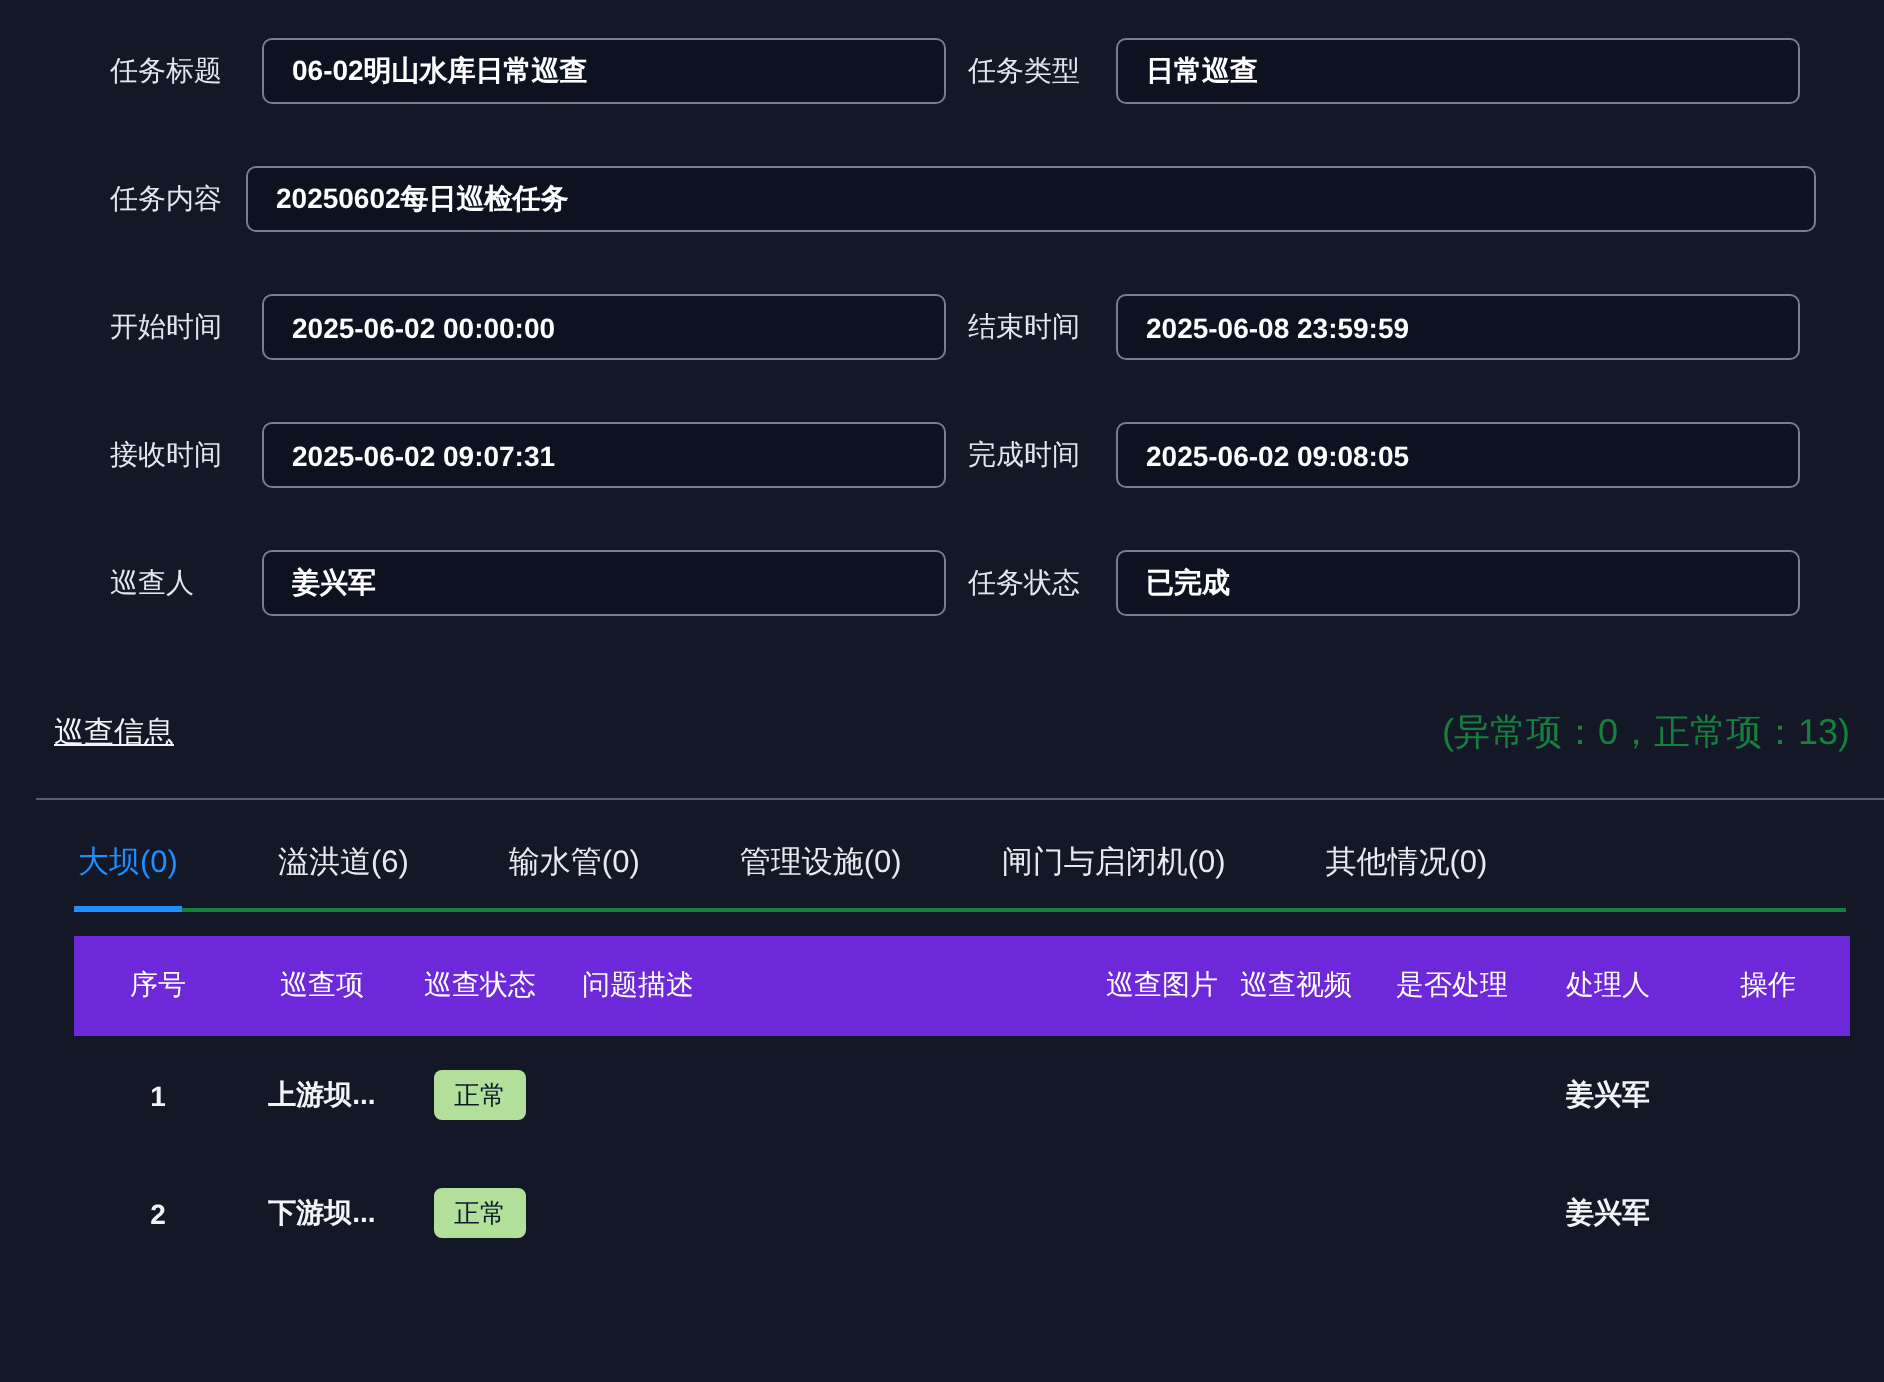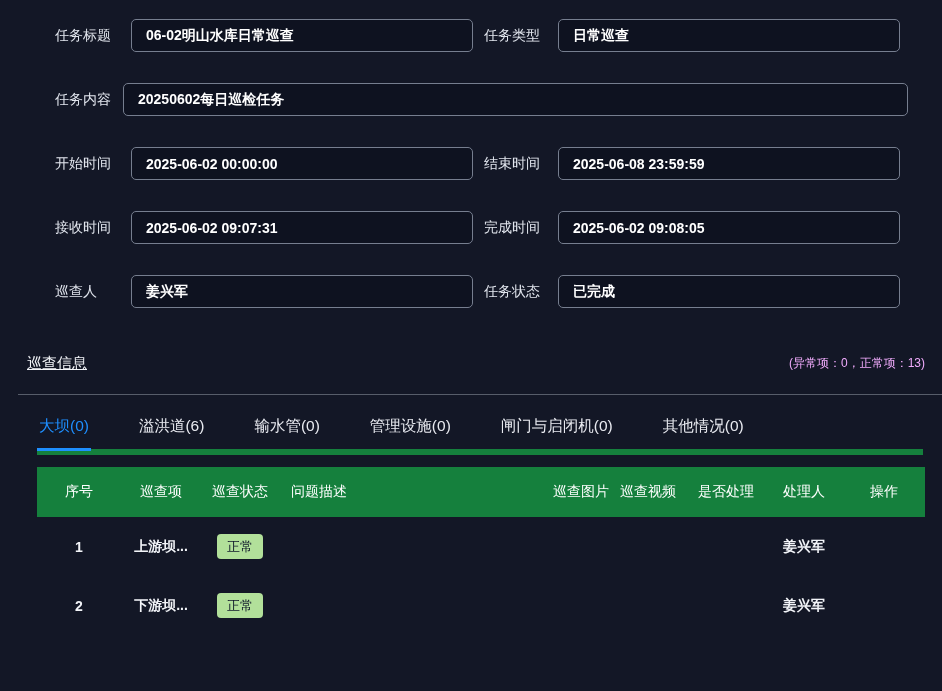--- a/index.html
+++ b/index.html
@@ -30,41 +30,41 @@
   }
   .input.half { width:342px; }
   .input.full { width:785px; margin-left:-8px; }
 
   
   .section-header {
     margin-top:46px; display:flex; justify-content:space-between; align-items:center;
     padding-left:27px; padding-right:17px;
   }
   .section-title { font-size:15px; font-weight:500; color:#f2f4f8;text-decoration:underline; }
-  .section-summary { font-size:12px; color:#f0abfc; }
+  .section-summary { font-size:18px; color:#15803d; }
   .divider { margin:21px 0 0 18px; width:924px; border-top:1px solid #575d6a; }
 
   
   .tabs {
     margin:12px 19px 0 37px;
     display:flex; 
-    border-bottom:6px solid #15803d;
+    border-bottom:2px solid #15803d;
   }
   .tab {
     font-size:15.5px; color:#e8eaf0; padding:9px 2px 11px 2px;
     margin-right:46px; cursor:pointer; white-space:nowrap;
     border-bottom:3px solid transparent; margin-bottom:-2px;
   }
   .tab.active { color:#1e8fff; border-bottom-color:#1e8fff; }
 
   
   .table { margin:12px 0 0 37px; width:888px; }
   .thead {
     display:flex; align-items:center; height:50px;
-    background:#15803d; color:#ffffff; font-size:14px; font-weight:500;
+    background:#6d28d9; color:#ffffff; font-size:14px; font-weight:500;
   }
   .trow {
     display:flex; align-items:center; height:59px;
     font-size:14px; font-weight:600; color:#f2f4f8;
   }
   .cell { text-align:center; flex:none; }
   .c1 { width:84px; }  .c2 { width:80px; }  .c3 { width:78px; }
   .c4 { width:80px; }  .c5 { width:250px; } .c6 { width:78px; }
   .c7 { width:78px; }  .c8 { width:78px; }  .c9 { width:82px; }
   .thead .c5 { text-align:right; padding-left:68px; }

